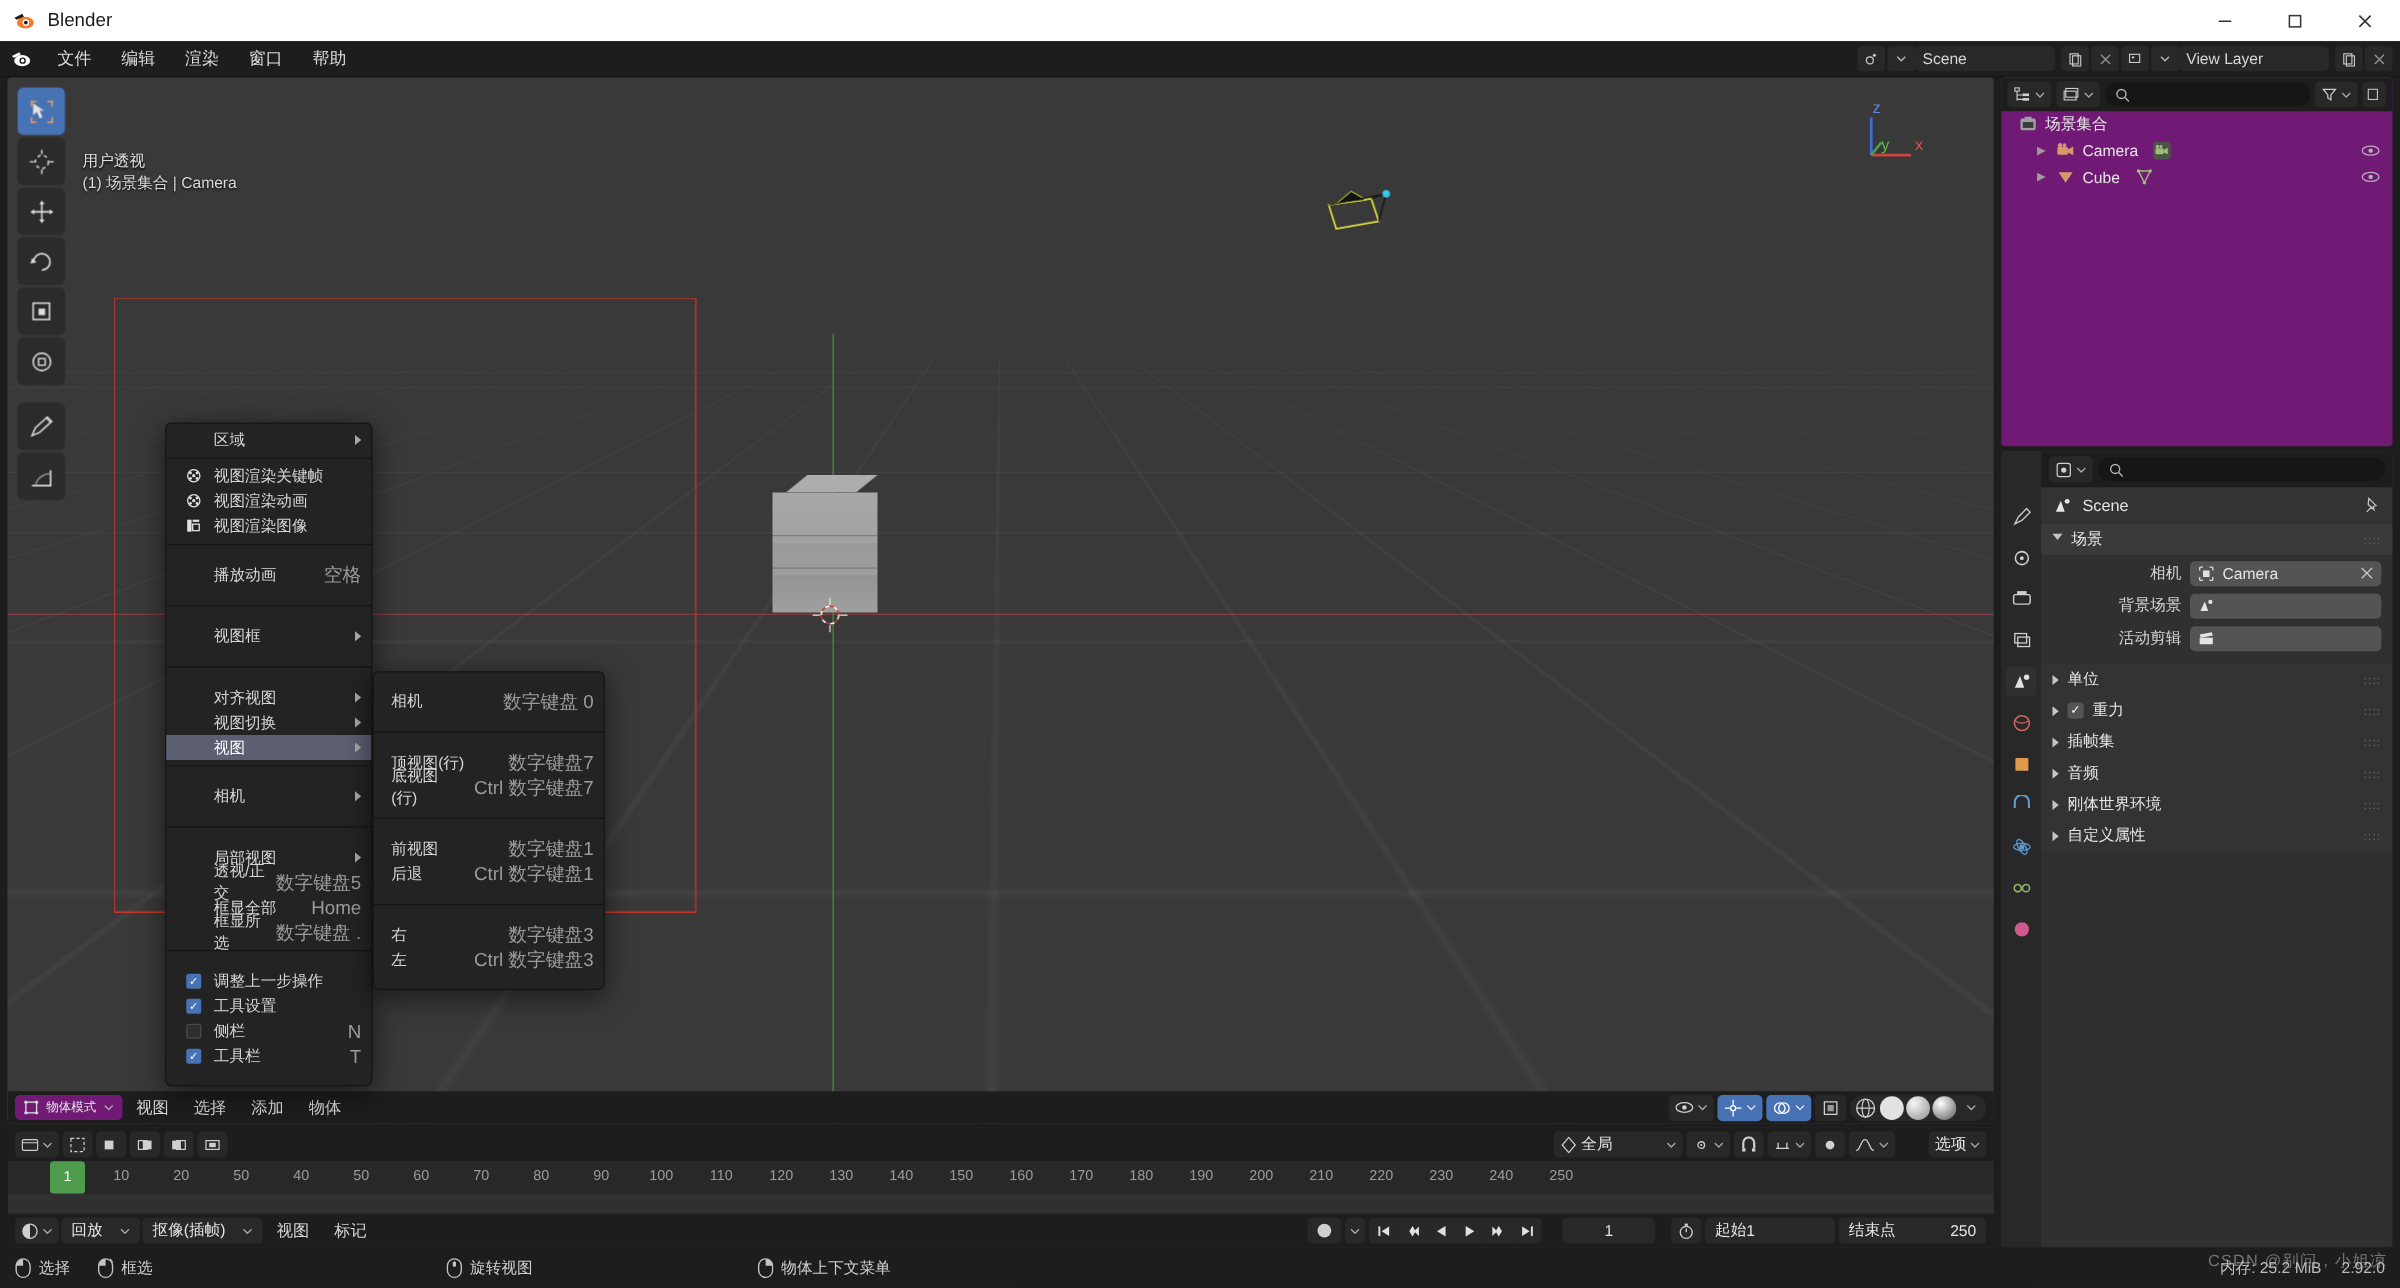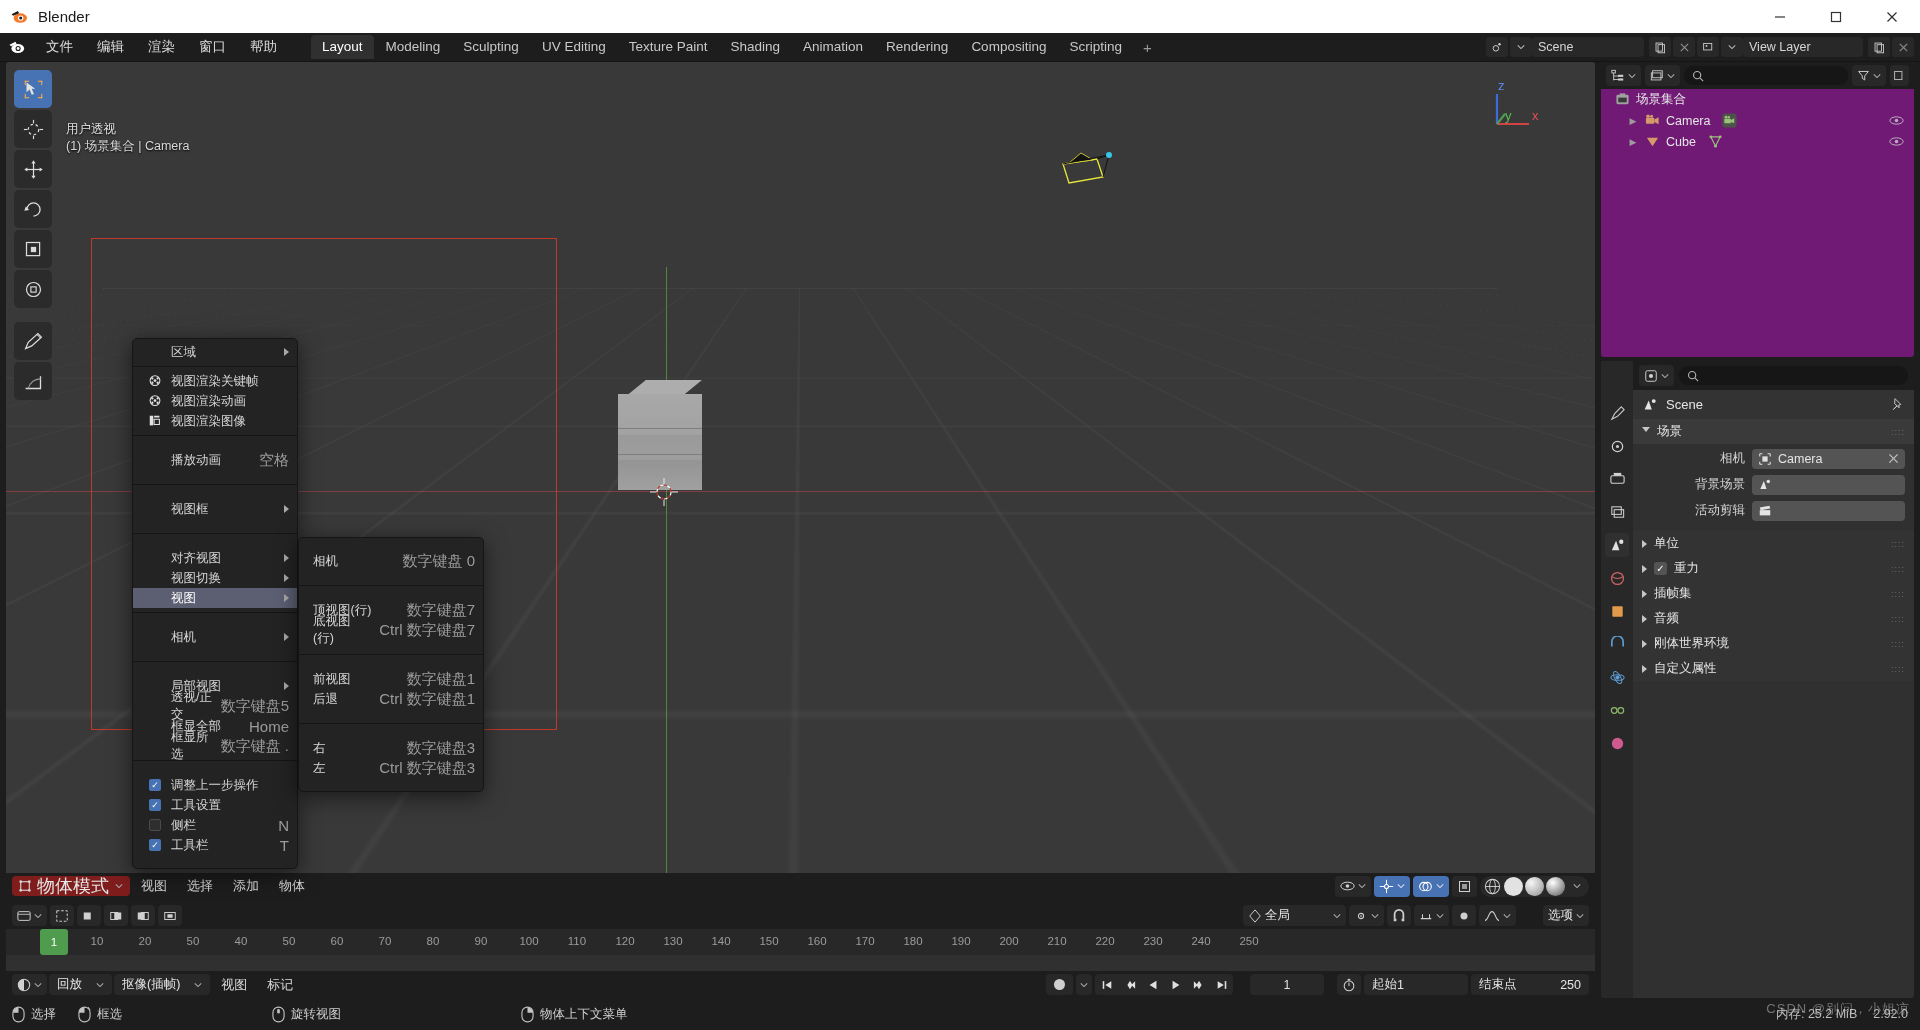--- a/index.html
+++ b/index.html
@@ -98,22 +98,22 @@
     display:flex; align-items:center; justify-content:center;
   }
   .tool-btn.active{ background:#4772b3; }
   .tool-gap{ height:12px; }
 
   
   .vp-footer{
     position:absolute; left:0; right:0; bottom:0; height:26px; background:#1d1d1d;
     display:flex; align-items:center; padding:0 6px; gap:2px;
   }
-  .mode-box{ display:flex; align-items:center; background:#7f1d1d; border-radius:4px;
-             height:20px; padding:0 7px; font-size:18px; gap:6px; }
+  .mode-box{ display:flex; align-items:center; background:#701a75; border-radius:4px;
+             height:20px; padding:0 7px; font-size:10px; gap:6px; }
   .hdr-menu{ padding:0 9px; font-size:13px; color:#d8d8d8; height:20px;
              display:flex; align-items:center; border-radius:3px; }
   .vp-footer-right{ margin-left:auto; display:flex; align-items:center; gap:3px; }
   .shade-group{ display:flex; align-items:center; background:#282828; border-radius:11px;
                 height:21px; padding:0 2px; }
   .shade-ball{ width:19px; height:19px; border-radius:50%; margin:0 1px; }
   .pill{ display:flex; align-items:center; background:#282828; border-radius:4px;
          height:21px; padding:0 5px; gap:3px; }
 
   
@@ -259,33 +259,20 @@
       <path d="M2 9 L10 5 L11.5 8 L4 11 Z" fill="#ffffff"></path>
     </svg>
   </div>
 
   <div class="menu-item">文件</div>
   <div class="menu-item">编辑</div>
   <div class="menu-item">渲染</div>
   <div class="menu-item">窗口</div>
   <div class="menu-item">帮助</div>
 
-  <div class="wstabs">
-    <div class="wstab active">Layout</div>
-    <div class="wstab">Modeling</div>
-    <div class="wstab">Sculpting</div>
-    <div class="wstab">UV Editing</div>
-    <div class="wstab">Texture Paint</div>
-    <div class="wstab">Shading</div>
-    <div class="wstab">Animation</div>
-    <div class="wstab">Rendering</div>
-    <div class="wstab">Compositing</div>
-    <div class="wstab">Scripting</div>
-    <div class="wstab plus">+</div>
-  </div>
 
   <div class="topbar-right">
     <div class="mini-btn">
       <svg width="13" height="13" viewBox="0 0 16 16">
           <circle cx="6" cy="9" r="3.4" fill="none" stroke="#ccc" stroke-width="1.2"></circle>
           <circle cx="10.5" cy="4" r="1.5" fill="#ccc"></circle>
         </svg>
     </div>
     <div class="mini-btn">
       <svg width="8" height="8" viewBox="0 0 10 10">
@@ -1236,21 +1223,21 @@
   <div style="width:22px"></div>
   <div class="sb-item">
     <svg width="13" height="17" viewBox="0 0 14 18">
         <rect x="1" y="1" width="12" height="16" rx="6" fill="none" stroke="#c4c4c4" stroke-width="1.2"></rect>
         <path d="M1 7 L7 7 L7 1.2 A6 6 0 0 0 1 7 Z" fill="#c4c4c4"></path>
         <line x1="11" y1="1" x2="13" y2="4" stroke="#c4c4c4" stroke-width="1"></line>
       </svg>
     <span>框选</span>
   </div>
   <div class="sb-gap"></div>
-  <div class="sb-item" style="">
+  <div class="sb-item" style="margin-left:85px">
     <svg width="13" height="17" viewBox="0 0 14 18">
         <rect x="1" y="1" width="12" height="16" rx="6" fill="none" stroke="#c4c4c4" stroke-width="1.2"></rect>
         <rect x="5.6" y="3" width="2.8" height="5" rx="1.4" fill="#c4c4c4"></rect>
       </svg>
     <span>旋转视图</span>
   </div>
   <div class="sb-item" style="margin-left:180px">
     <svg width="13" height="17" viewBox="0 0 14 18">
         <rect x="1" y="1" width="12" height="16" rx="6" fill="none" stroke="#c4c4c4" stroke-width="1.2"></rect>
         <path d="M13 7 L7 7 L7 1.2 A6 6 0 0 1 13 7 Z" fill="#c4c4c4"></path>

